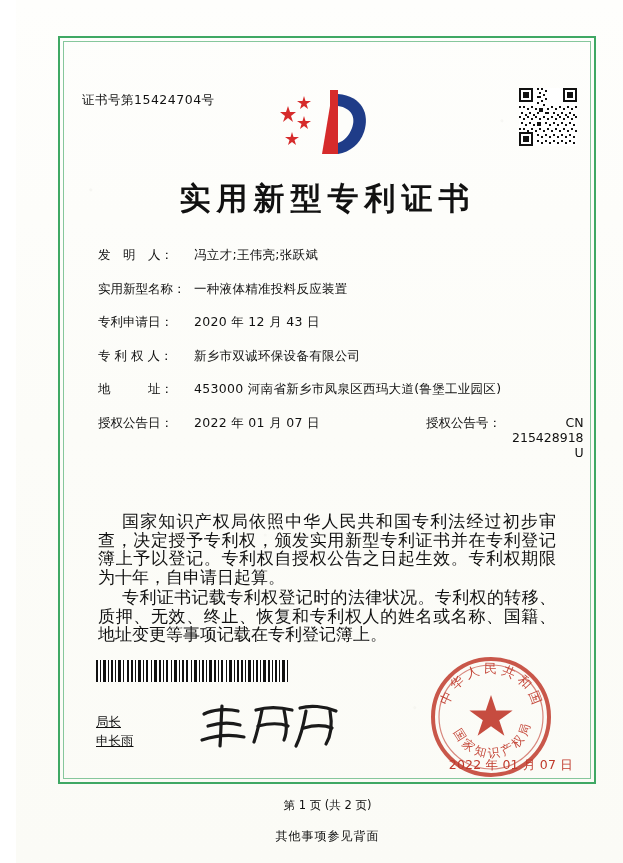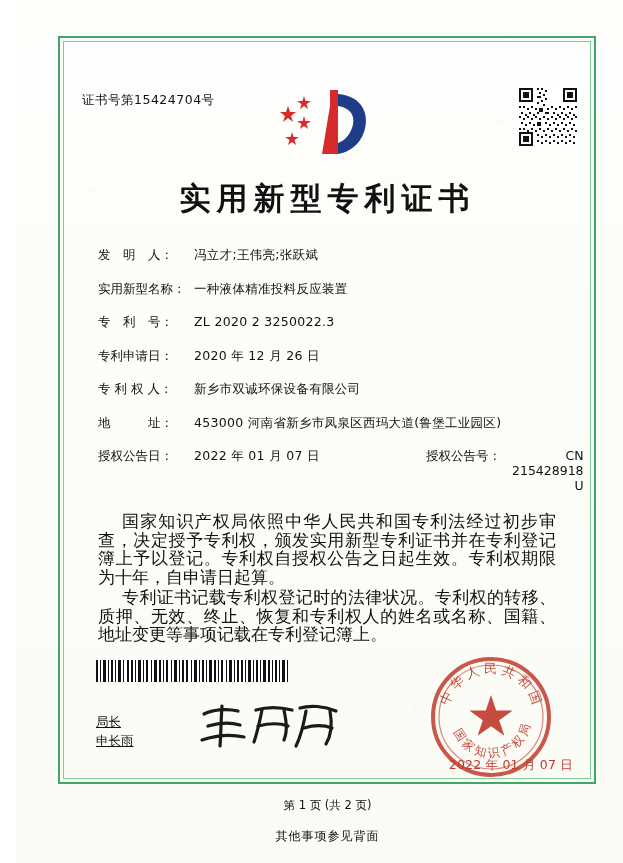--- a/index.html
+++ b/index.html
@@ -314,26 +314,22 @@
   <div class="fields">
     <div class="field-row">
       <div class="field-label">发　明　人：</div>
       <div class="field-value">冯立才;王伟亮;张跃斌</div>
     </div>
     <div class="field-row">
       <div class="field-label">实用新型名称：</div>
       <div class="field-value">一种液体精准投料反应装置</div>
     </div>
     <div class="field-row">
-      <div class="field-label">专　利　号：</div>
-      <div class="field-value">ZL 2020 2 3250022.3</div>
-    </div>
-    <div class="field-row">
       <div class="field-label">专利申请日：</div>
-      <div class="field-value">2020 年 12 月 26 日</div>
+      <div class="field-value">2020 年 12 月 43 日</div>
     </div>
     <div class="field-row">
       <div class="field-label">专 利 权 人：</div>
       <div class="field-value">新乡市双诚环保设备有限公司</div>
     </div>
     <div class="field-row">
       <div class="field-label">地　　　址：</div>
       <div class="field-value">453000 河南省新乡市凤泉区西玛大道(鲁堡工业园区)</div>
     </div>
     <div class="field-row split">

